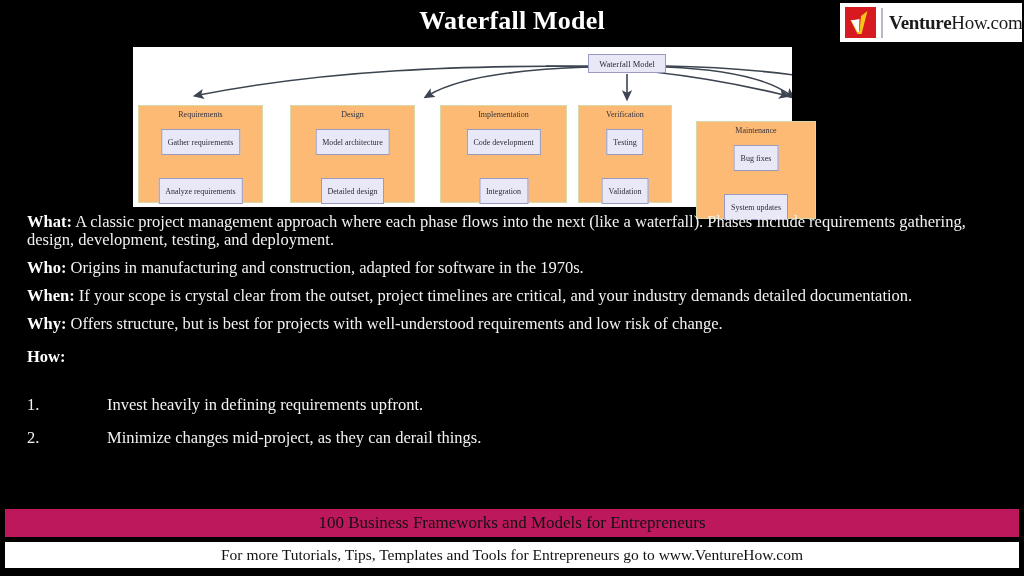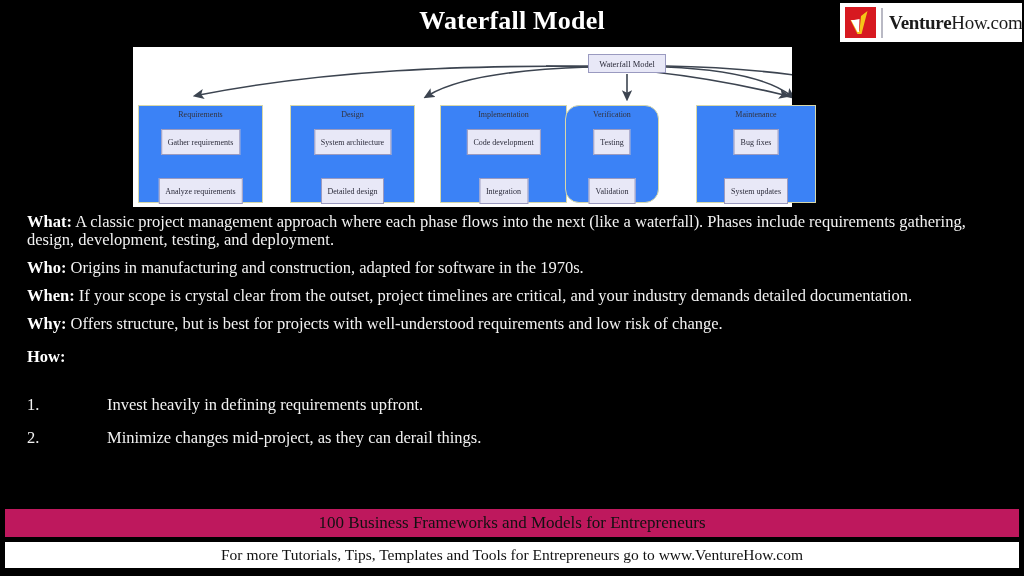--- a/index.html
+++ b/index.html
@@ -89,21 +89,21 @@
     align-items: center;
     justify-content: center;
     font-size: 8.5px;
     color: #2b2b3a;
   }
 
   .phase {
     position: absolute;
     top: 58px;
     height: 98px;
-    background: #3b82f6;
+    background: #fdba74;
     border: 1px solid #d8d8a8;
     box-sizing: border-box;
   }
   .phase-title {
     position: absolute;
     top: 4px;
     left: 0;
     width: 100%;
     text-align: center;
     font-size: 8px;
@@ -238,37 +238,37 @@
     <div class="root-node">Waterfall Model</div>
 
     <div class="phase" style="left:5px; width:125px;">
       <div class="phase-title">Requirements</div>
       <div class="task t1">Gather requirements</div>
       <div class="task t2">Analyze requirements</div>
     </div>
 
     <div class="phase" style="left:157px; width:125px;">
       <div class="phase-title">Design</div>
-      <div class="task t1">System architecture</div>
+      <div class="task t1">Model architecture</div>
       <div class="task t2">Detailed design</div>
     </div>
 
     <div class="phase" style="left:307px; width:127px;">
       <div class="phase-title">Implementation</div>
       <div class="task t1">Code development</div>
       <div class="task t2">Integration</div>
     </div>
 
-    <div class="phase" style="left:432px; width:94px;border-radius:14px;">
+    <div class="phase" style="left:445px; width:94px;">
       <div class="phase-title">Verification</div>
       <div class="task t1">Testing</div>
       <div class="task t2">Validation</div>
     </div>
 
-    <div class="phase" style="left:563px; width:120px;">
+    <div class="phase" style="left:563px; width:120px;margin-top:16px;">
       <div class="phase-title">Maintenance</div>
       <div class="task t1">Bug fixes</div>
       <div class="task t2">System updates</div>
     </div>
   </div>
 
   <div class="body-copy">
 
     <div class="para">
       <span class="lead">What:</span><span> A classic project management approach where each phase flows into the next (like a waterfall). Phases include requirements gathering, design, development, testing, and deployment.</span>

